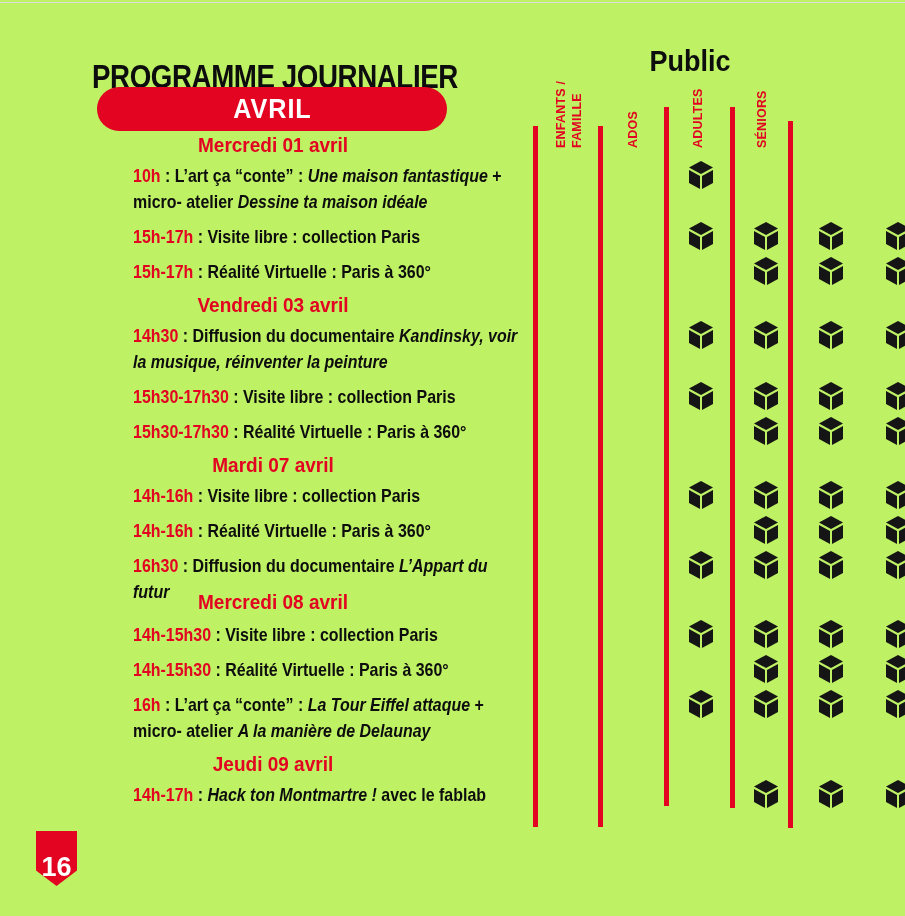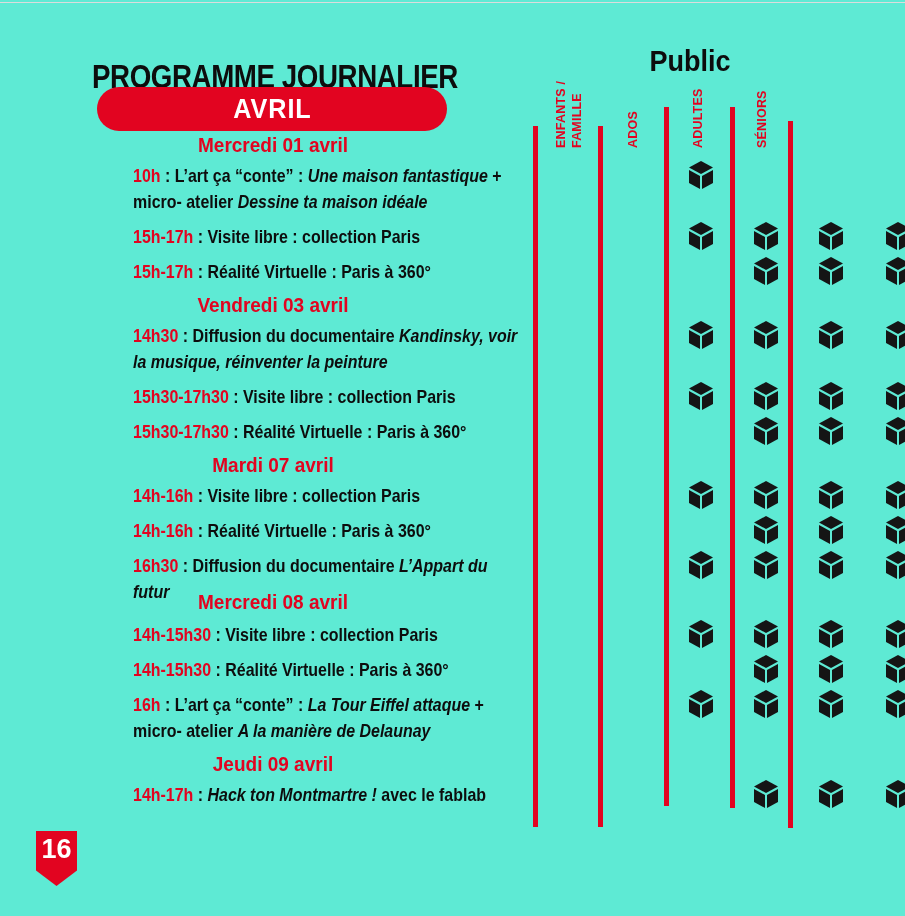--- a/index.html
+++ b/index.html
@@ -1,17 +1,17 @@
 <!DOCTYPE html>
 <html><head>
 <meta charset="utf-8">
 <style>
   html,body{margin:0;padding:0;background:#fff;}
   .page{
-    position:relative;width:905px;height:916px;background:#5eead4;overflow:hidden;
+    position:relative;width:905px;height:916px;background:#bef264;overflow:hidden;
     font-family:"Liberation Sans",sans-serif;color:#0d0d0d;
   }
   .scan-edge{position:absolute;left:0;top:2px;width:100%;height:1px;background:#dcdcdc;}
   
   .title{
     position:absolute;left:92px;top:36px;font-size:33px;font-weight:bold;letter-spacing:-0.5px;
     white-space:nowrap;transform:scaleX(0.84);transform-origin:0 50%;color:#0d0d0d;
   }
   
   .pill{
@@ -59,21 +59,21 @@
   .cube{position:absolute;top:-3px;width:28px;height:30px;}
   .cube svg{display:block;}
   .cube-0{left:554px;}
   .cube-1{left:619px;}
   .cube-2{left:684px;}
   .cube-3{left:751px;}
   
   .page-marker{
     position:absolute;left:36px;top:831px;width:41px;height:55px;background:var(--red);
     clip-path:polygon(0 0,100% 0,100% 72%,50% 100%,0 72%);
-    display:flex;justify-content:center;align-items:flex-start;box-sizing:border-box;padding-top:3px;
+    display:flex;justify-content:center;align-items:flex-start;box-sizing:border-box;padding-top:21px;
     color:#fff;font-weight:bold;font-size:27px;
   }
 </style>
 </head>
 <body>
 
 <div class="page" style="--red: #e20420;">
   <div class="scan-edge"></div>
 
   <h1 class="title">PROGRAMME JOURNALIER</h1>

